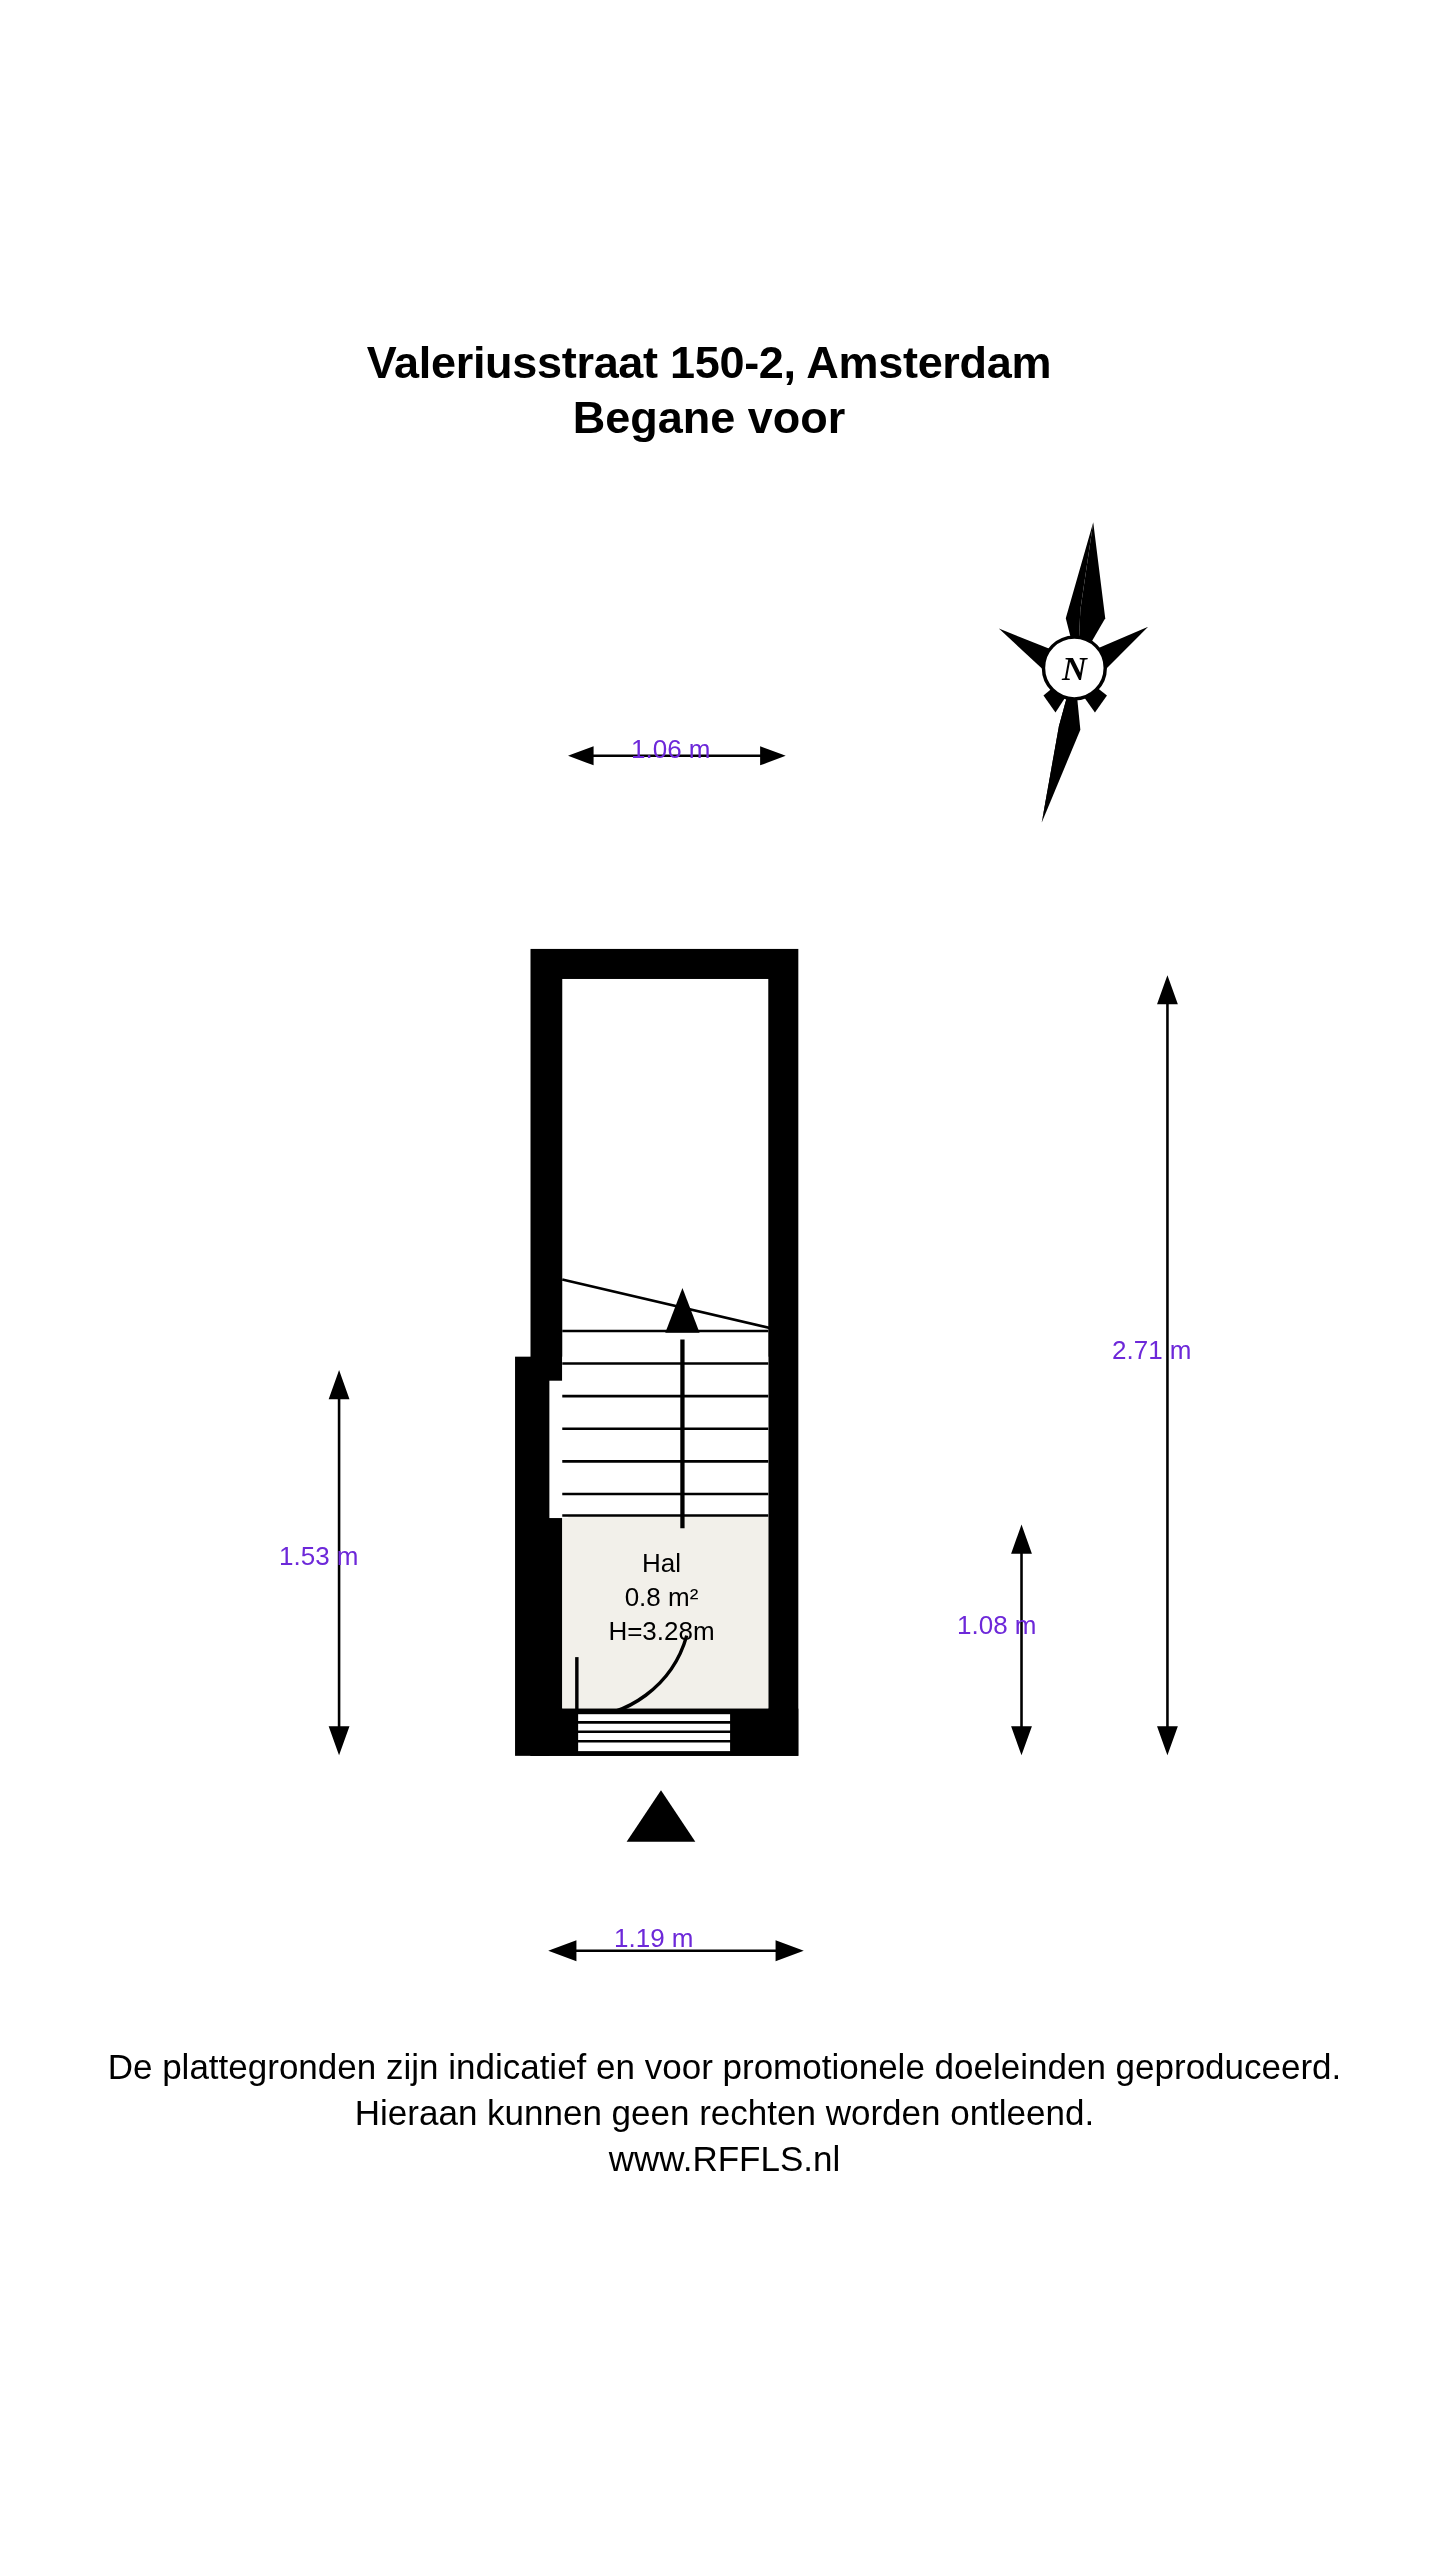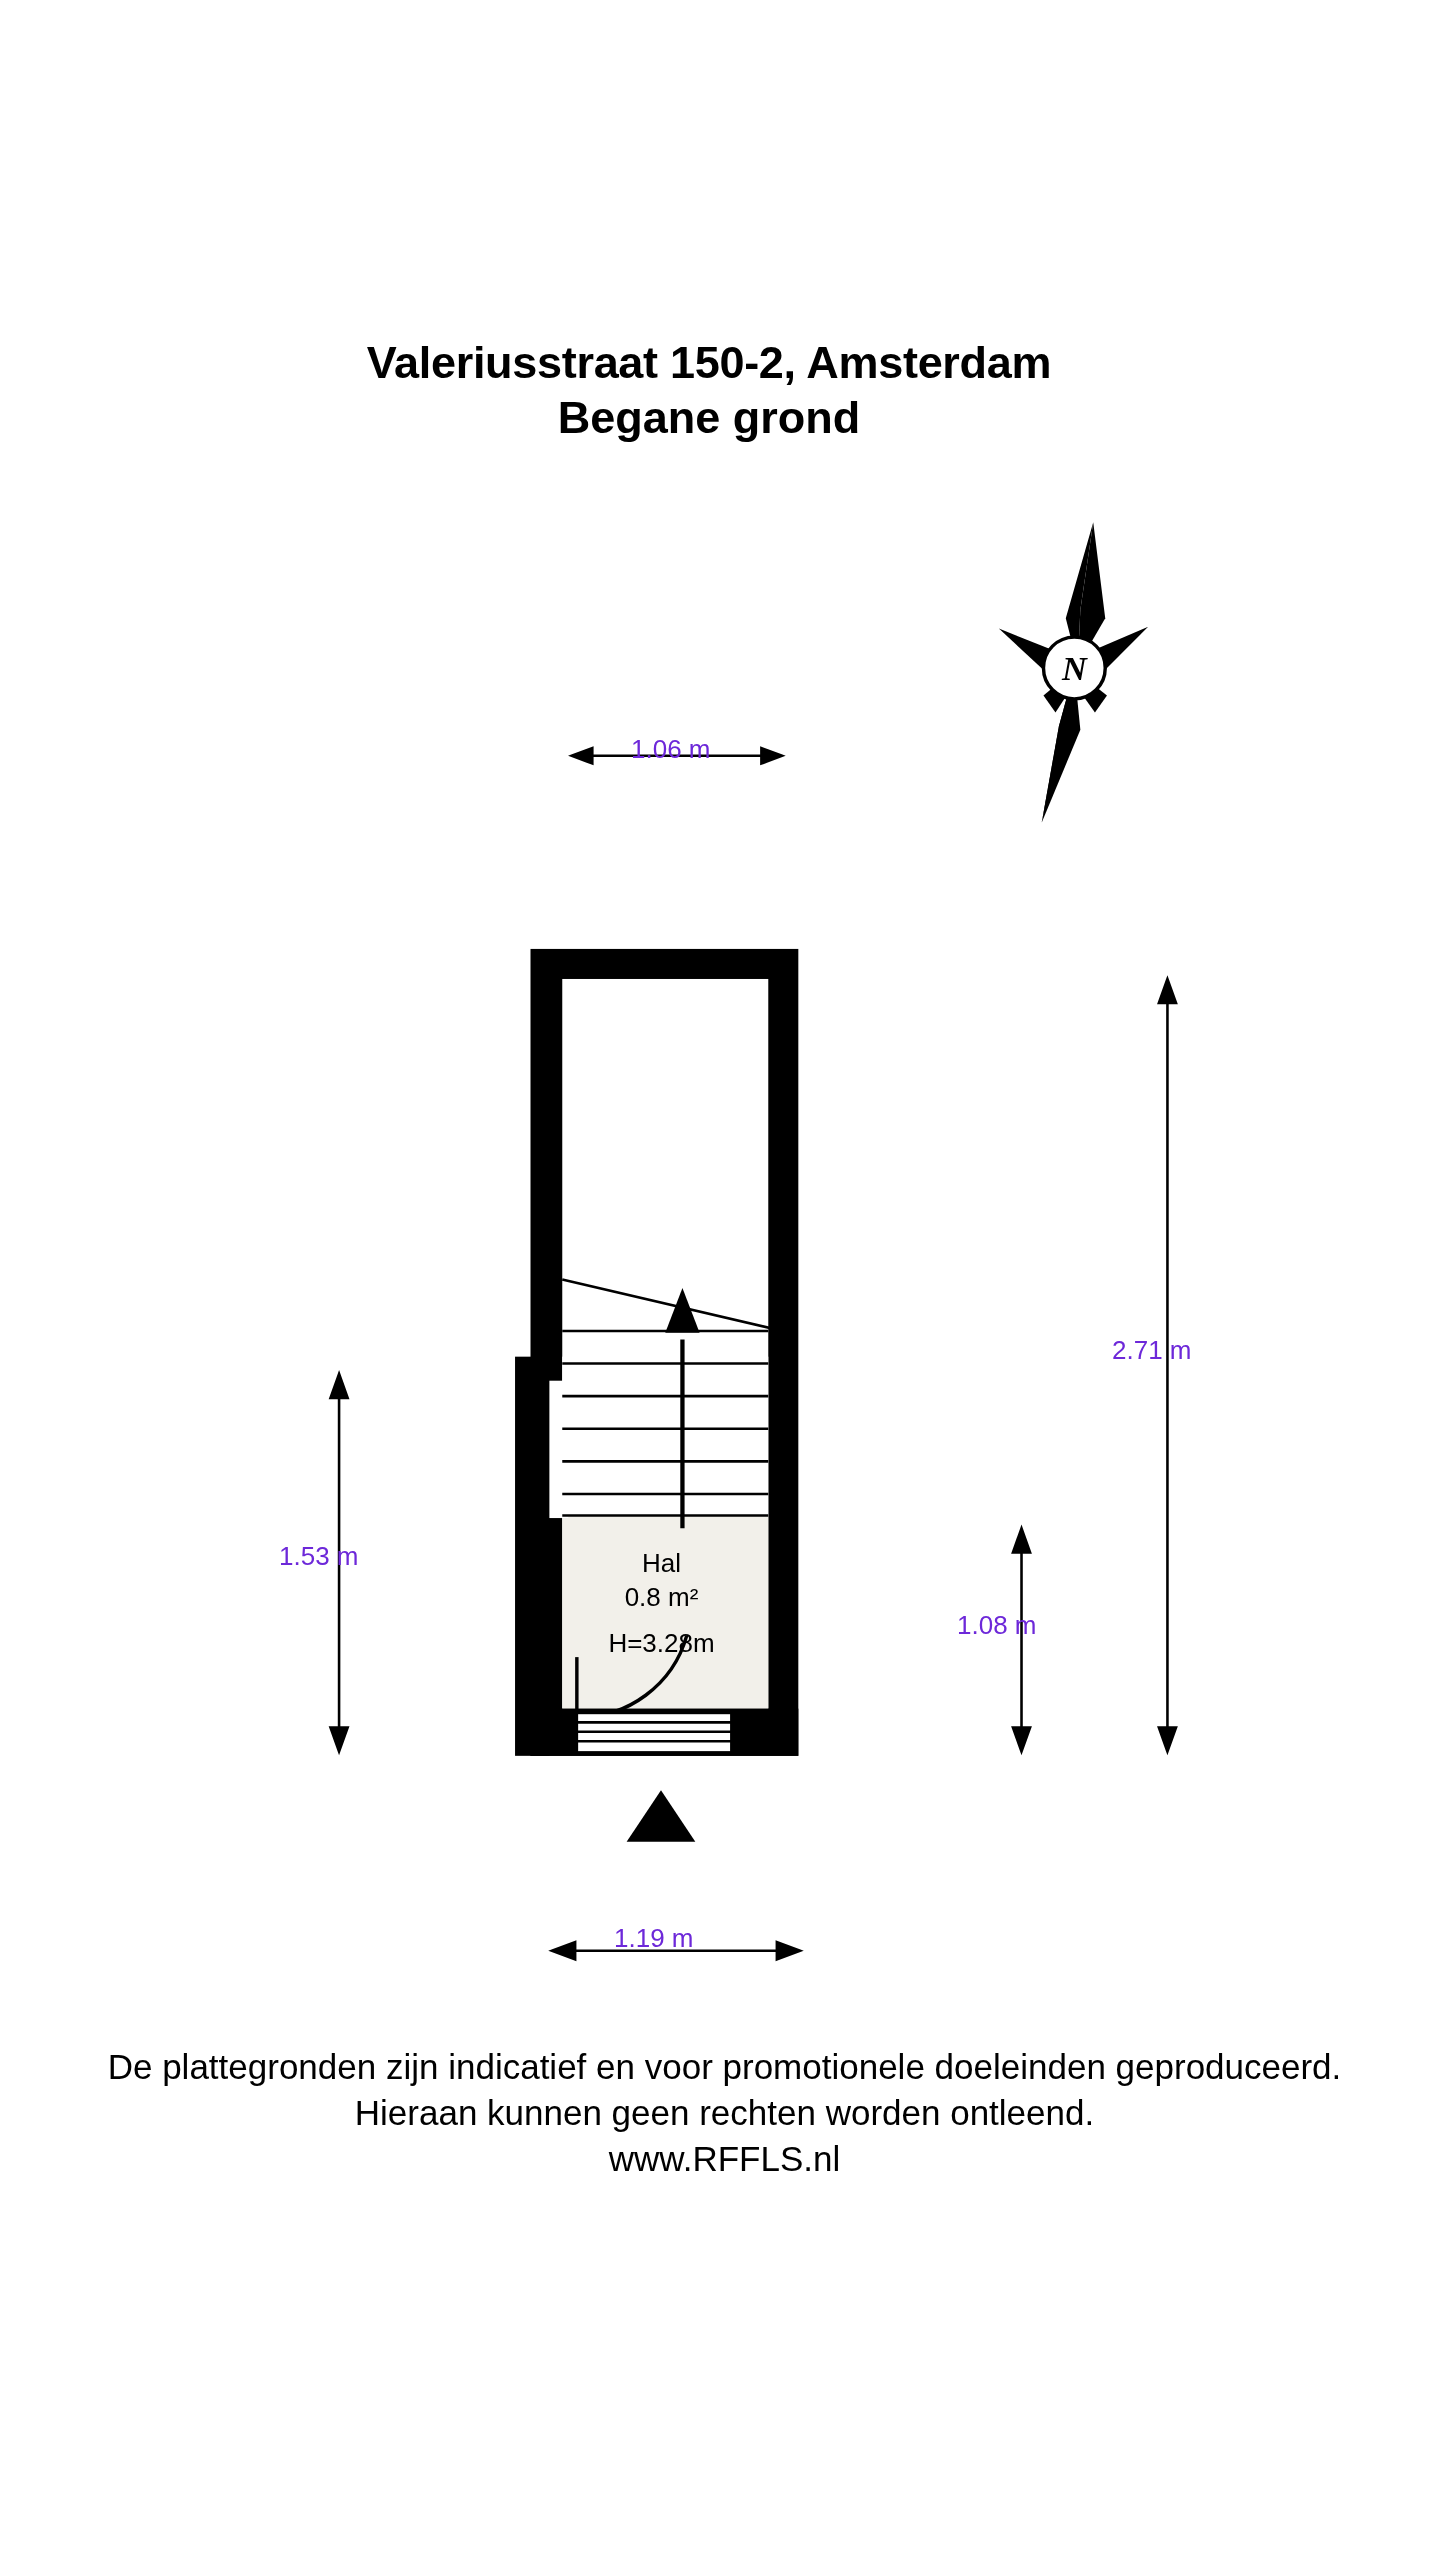--- a/index.html
+++ b/index.html
@@ -73,40 +73,40 @@
     position: absolute;
     left: 550px;
     top: 1546px;
     width: 223px;
     text-align: center;
     font-size: 26px;
     line-height: 34px;
   }
   .room-name { display: block; }
   .room-area { display: block; }
-  .room-height { display: block; margin-top: 12px; }
+  .room-height { display: block; }
 
   
   .footer {
     position: absolute;
     top: 2044px;
     left: 0;
     width: 1449px;
     text-align: center;
     font-size: 35px;
     line-height: 46px;
   }
   .footer div { display: block; }
 </style>
 </head>
 <body>
 
 <div class="title-block">
   <div class="title-line1">Valeriusstraat 150-2, Amsterdam</div>
-  <div class="title-line2">Begane grond</div>
+  <div class="title-line2">Begane voor</div>
 </div>
 
 <div class="compass">
   <svg width="163" height="318" viewBox="0 0 190 370" xmlns="http://www.w3.org/2000/svg">
 
     <polygon points="118,8 132,120 100,175 103,110" fill="#000000"></polygon>
     <polygon points="118,8 103,110 100,175 86,120" fill="#000000"></polygon>
 
     <polygon points="8,132 78,160 96,180 62,182" fill="#000000"></polygon>
 

